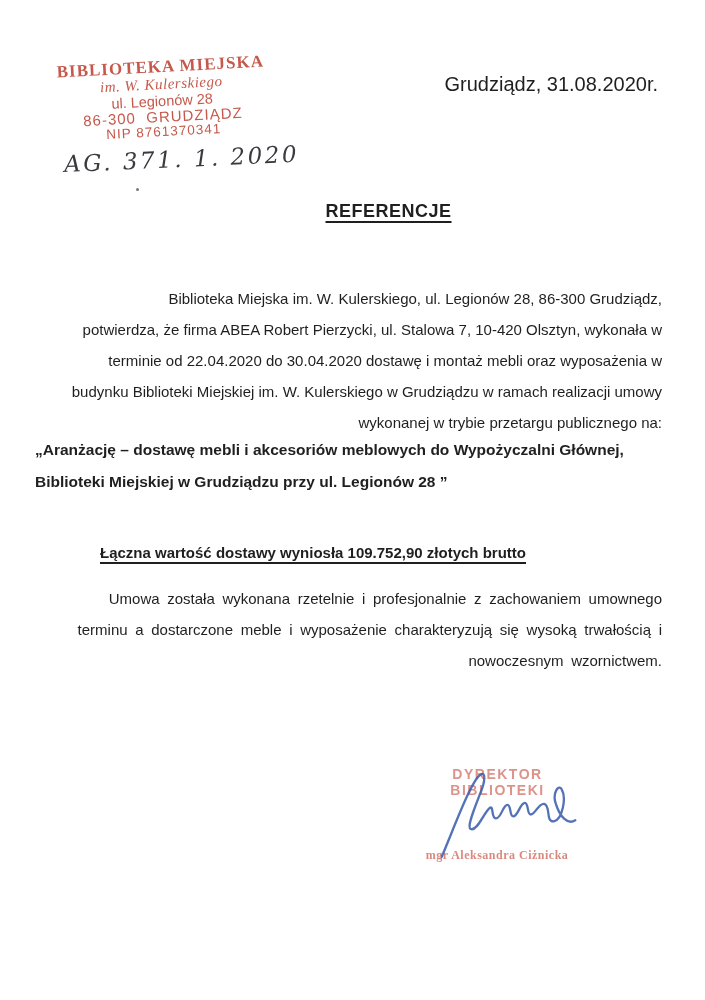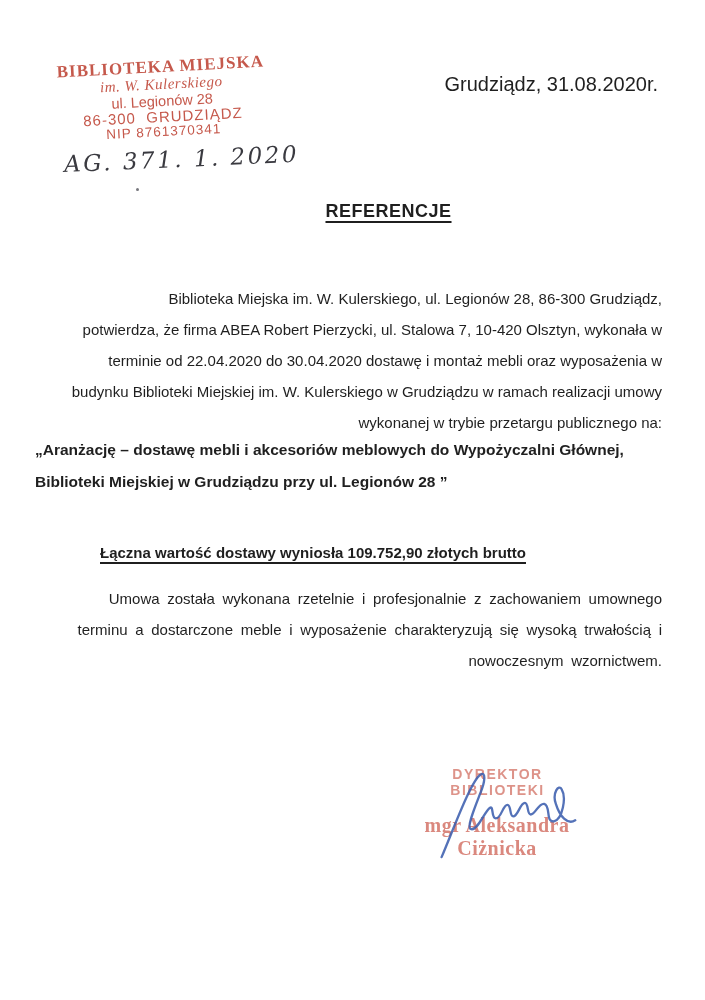--- a/index.html
+++ b/index.html
@@ -79,24 +79,24 @@
   .p-performance{top:583px;text-indent:46px;word-spacing:3.5px;}
   .p-recommendation{top:659px;}
   
   .sig-stamp-title{
     position:absolute;left:405px;top:766px;width:185px;
     text-align:center;
     font-size:14px;font-weight:bold;letter-spacing:1.5px;
     color:rgba(200,80,65,.62);
   }
   .sig-stamp-name{
-    position:absolute;left:412px;top:814px;width:170px;
+    position:absolute;left:412px;top:848px;width:170px;
     text-align:center;
     font-family:"Liberation Serif",serif;
-    font-size:20px;font-weight:bold;letter-spacing:.5px;
+    font-size:12px;font-weight:bold;letter-spacing:.5px;
     color:rgba(200,80,65,.68);
   }
   .sig-ink{
     position:absolute;left:428px;top:768px;width:155px;height:92px;
   }
 </style>
 </head>
 <body>
 
 <div class="page">

